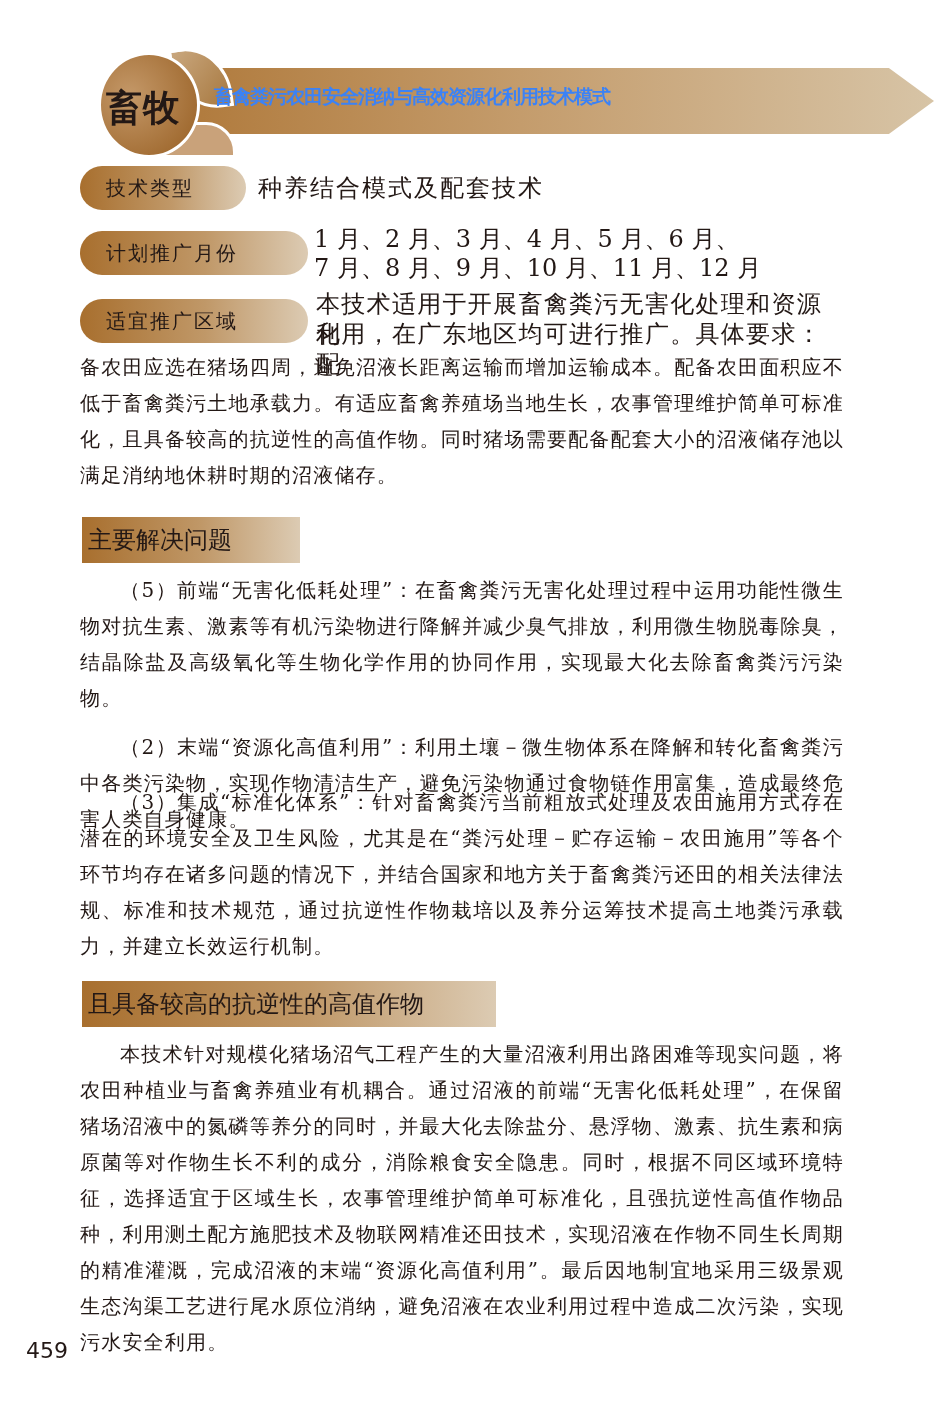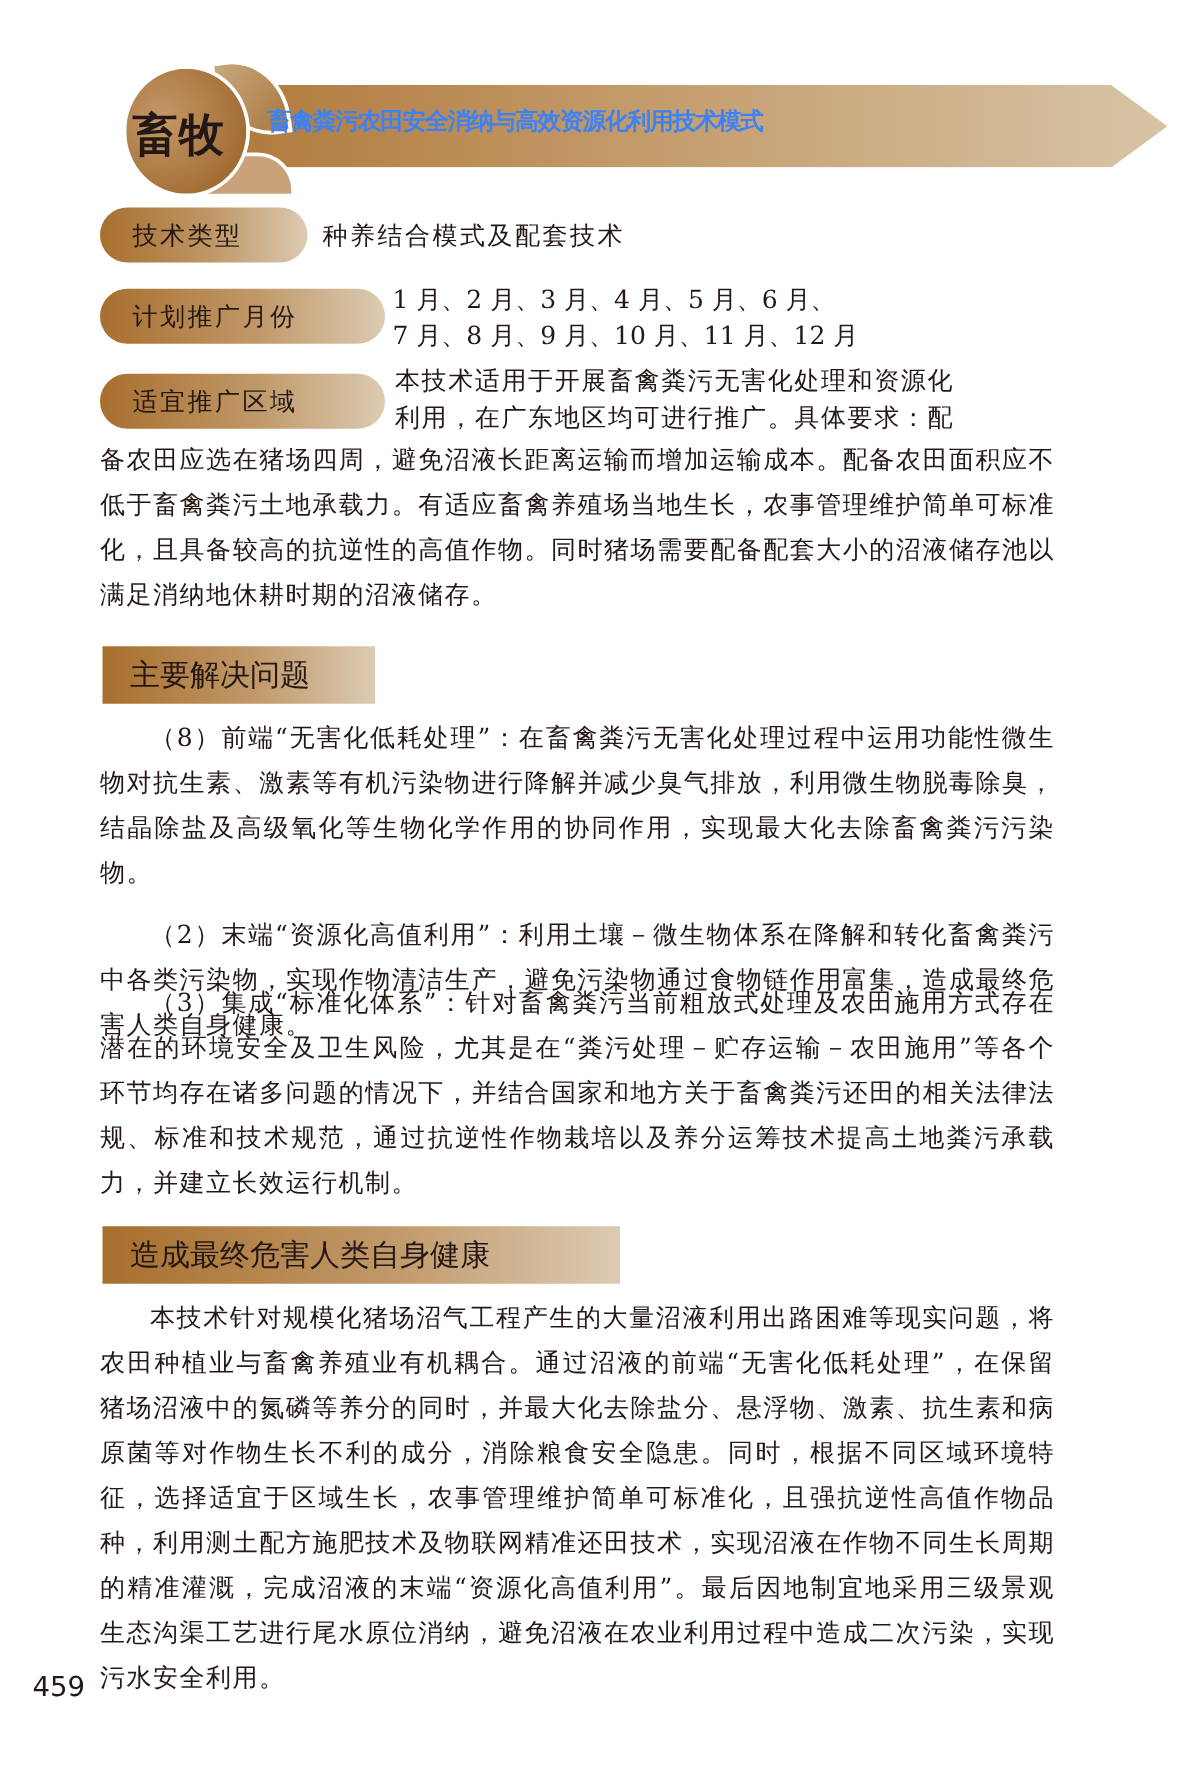--- a/index.html
+++ b/index.html
@@ -22,28 +22,28 @@
   .circle { position:absolute; left:4px; top:12px; width:96px; height:100px; border-radius:50%;
             background:radial-gradient(circle at 30% 40%,#c49868,#a06a30 80%);
             border:3px solid #fff; }
   .circle-text { position:absolute; left:12px; top:44px; font-size:36px; font-weight:bold; color:#231815; letter-spacing:1px;}
 
   
   .pill { position:absolute; left:80px; height:44px; border-radius:22px;
           background:linear-gradient(90deg,#a86f2e 0%,#c09868 55%,#dccbb3 100%);
           display:flex; align-items:center; padding-left:26px; box-sizing:border-box;
           font-size:20px; color:#231815; letter-spacing:2px; }
-  .fieldval { position:absolute; font-size:20px; line-height:30px; color:#231815; }
+  .fieldval { position:absolute; font-size:24px; line-height:30px; color:#231815; }
 
   .para { position:absolute; left:80px; width:764px; font-size:20px; line-height:36px;
           text-align:justify; color:#231815; letter-spacing:1.2px; }
   .indent { text-indent:2em; }
 
   .section { position:absolute; left:82px; height:46px; display:flex; align-items:center;
-             padding-left:22px; box-sizing:border-box; font-size:24px; color:#231815;
+             padding-left:6px; box-sizing:border-box; font-size:24px; color:#231815;
              background:linear-gradient(90deg,#a86f2e 0%,#c09868 55%,#dccbb3 100%); }
 
   .page-num { position:absolute; left:26px; top:1338px; font-size:22px; color:#231815; }
 </style>
 </head>
 <body>
 
 <div class="header">
   <div class="banner"></div>
   <div class="leaf"></div>
@@ -59,20 +59,20 @@
 <div class="pill sans" style="top:231px;width:228px;">计划推广月份</div>
 <div class="fieldval" style="left:314px;top:224px;">1 月、2 月、3 月、4 月、5 月、6 月、</div>
 <div class="fieldval" style="left:314px;top:253px;">7 月、8 月、9 月、10 月、11 月、12 月</div>
 
 <div class="pill sans" style="top:299px;width:228px;">适宜推广区域</div>
 <div class="fieldval" style="left:316px;top:289px;width:528px;letter-spacing:1.3px;">本技术适用于开展畜禽粪污无害化处理和资源化</div>
 <div class="fieldval" style="left:316px;top:319px;width:528px;letter-spacing:1.3px;">利用，在广东地区均可进行推广。具体要求：配</div>
 <div class="para" style="top:349px;">备农田应选在猪场四周，避免沼液长距离运输而增加运输成本。配备农田面积应不低于畜禽粪污土地承载力。有适应畜禽养殖场当地生长，农事管理维护简单可标准化，且具备较高的抗逆性的高值作物。同时猪场需要配备配套大小的沼液储存池以满足消纳地休耕时期的沼液储存。</div>
 
 <div class="section sans" style="top:517px;width:218px;">主要解决问题</div>
-<div class="para indent" style="top:572px;">（8）前端“无害化低耗处理”：在畜禽粪污无害化处理过程中运用功能性微生物对抗生素、激素等有机污染物进行降解并减少臭气排放，利用微生物脱毒除臭，结晶除盐及高级氧化等生物化学作用的协同作用，实现最大化去除畜禽粪污污染物。</div>
+<div class="para indent" style="top:572px;">（5）前端“无害化低耗处理”：在畜禽粪污无害化处理过程中运用功能性微生物对抗生素、激素等有机污染物进行降解并减少臭气排放，利用微生物脱毒除臭，结晶除盐及高级氧化等生物化学作用的协同作用，实现最大化去除畜禽粪污污染物。</div>
 <div class="para indent" style="top:693px;margin-top:36px;">（2）末端“资源化高值利用”：利用土壤－微生物体系在降解和转化畜禽粪污中各类污染物，实现作物清洁生产，避免污染物通过食物链作用富集，造成最终危害人类自身健康。</div>
 <div class="para indent" style="top:784px;">（3）集成“标准化体系”：针对畜禽粪污当前粗放式处理及农田施用方式存在潜在的环境安全及卫生风险，尤其是在“粪污处理－贮存运输－农田施用”等各个环节均存在诸多问题的情况下，并结合国家和地方关于畜禽粪污还田的相关法律法规、标准和技术规范，通过抗逆性作物栽培以及养分运筹技术提高土地粪污承载力，并建立长效运行机制。</div>
 
-<div class="section sans" style="top:981px;width:414px;">造成最终危害人类自身健康</div>
+<div class="section sans" style="top:981px;width:414px;">且具备较高的抗逆性的高值作物</div>
 <div class="para indent" style="top:1036px;">本技术针对规模化猪场沼气工程产生的大量沼液利用出路困难等现实问题，将农田种植业与畜禽养殖业有机耦合。通过沼液的前端“无害化低耗处理”，在保留猪场沼液中的氮磷等养分的同时，并最大化去除盐分、悬浮物、激素、抗生素和病原菌等对作物生长不利的成分，消除粮食安全隐患。同时，根据不同区域环境特征，选择适宜于区域生长，农事管理维护简单可标准化，且强抗逆性高值作物品种，利用测土配方施肥技术及物联网精准还田技术，实现沼液在作物不同生长周期的精准灌溉，完成沼液的末端“资源化高值利用”。最后因地制宜地采用三级景观生态沟渠工艺进行尾水原位消纳，避免沼液在农业利用过程中造成二次污染，实现污水安全利用。</div>
 
 <div class="page-num sans">459</div>
 
 </body></html>

